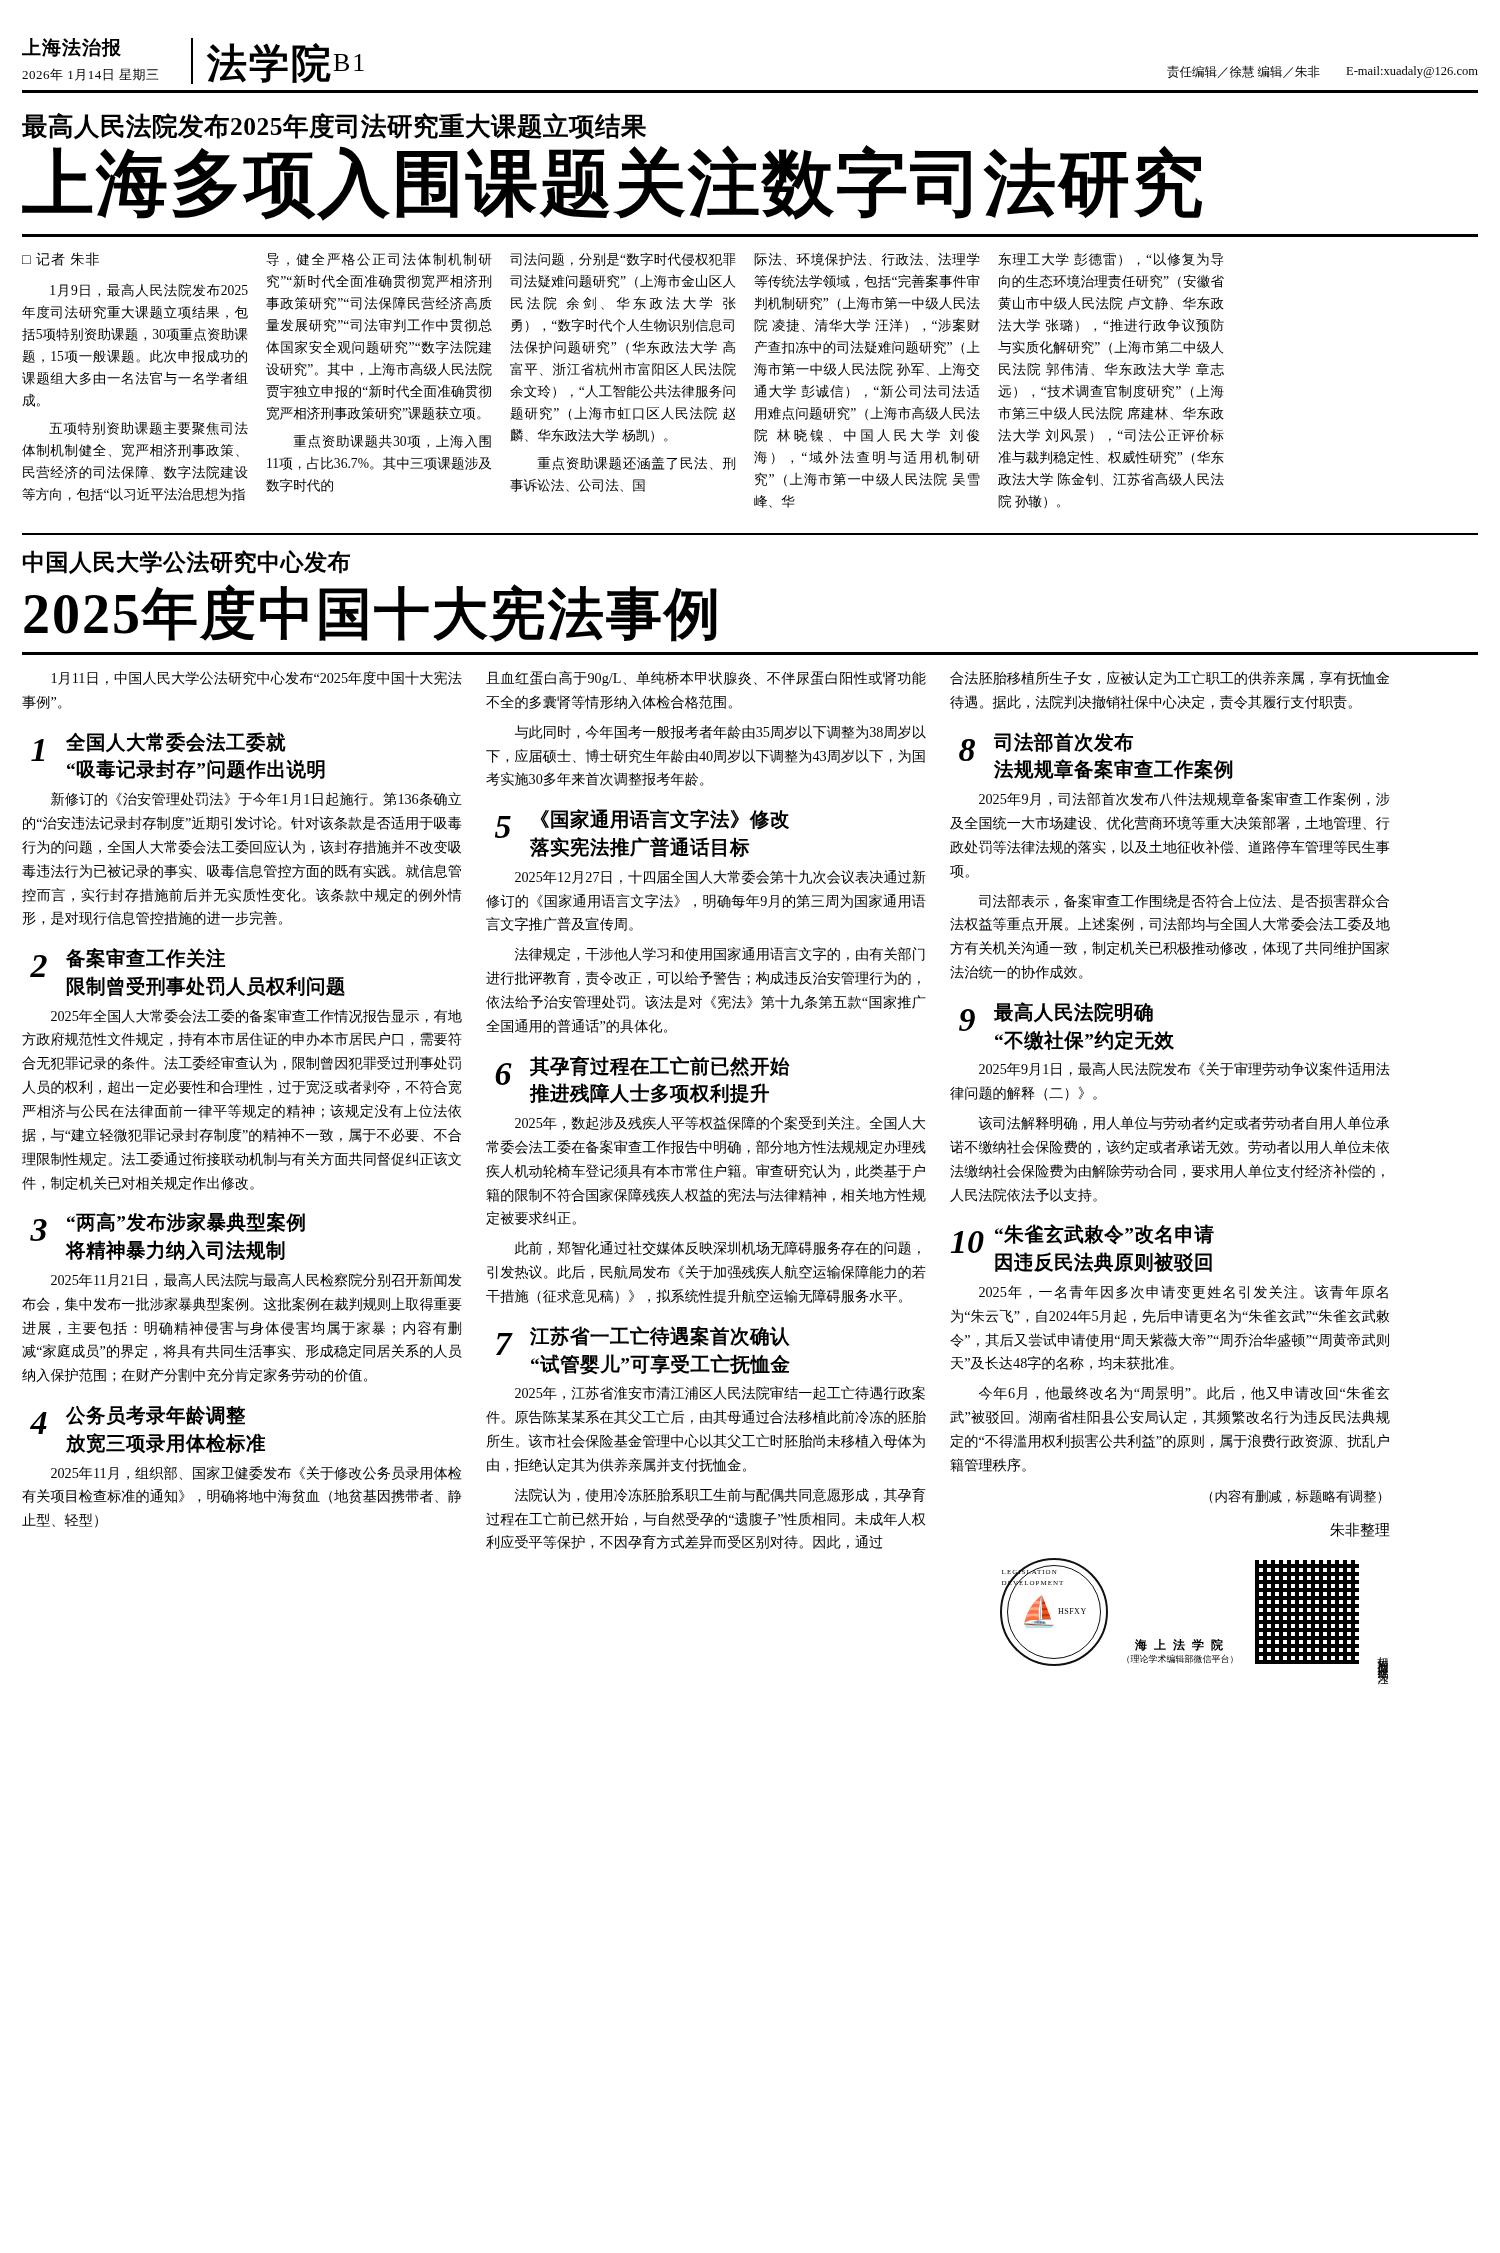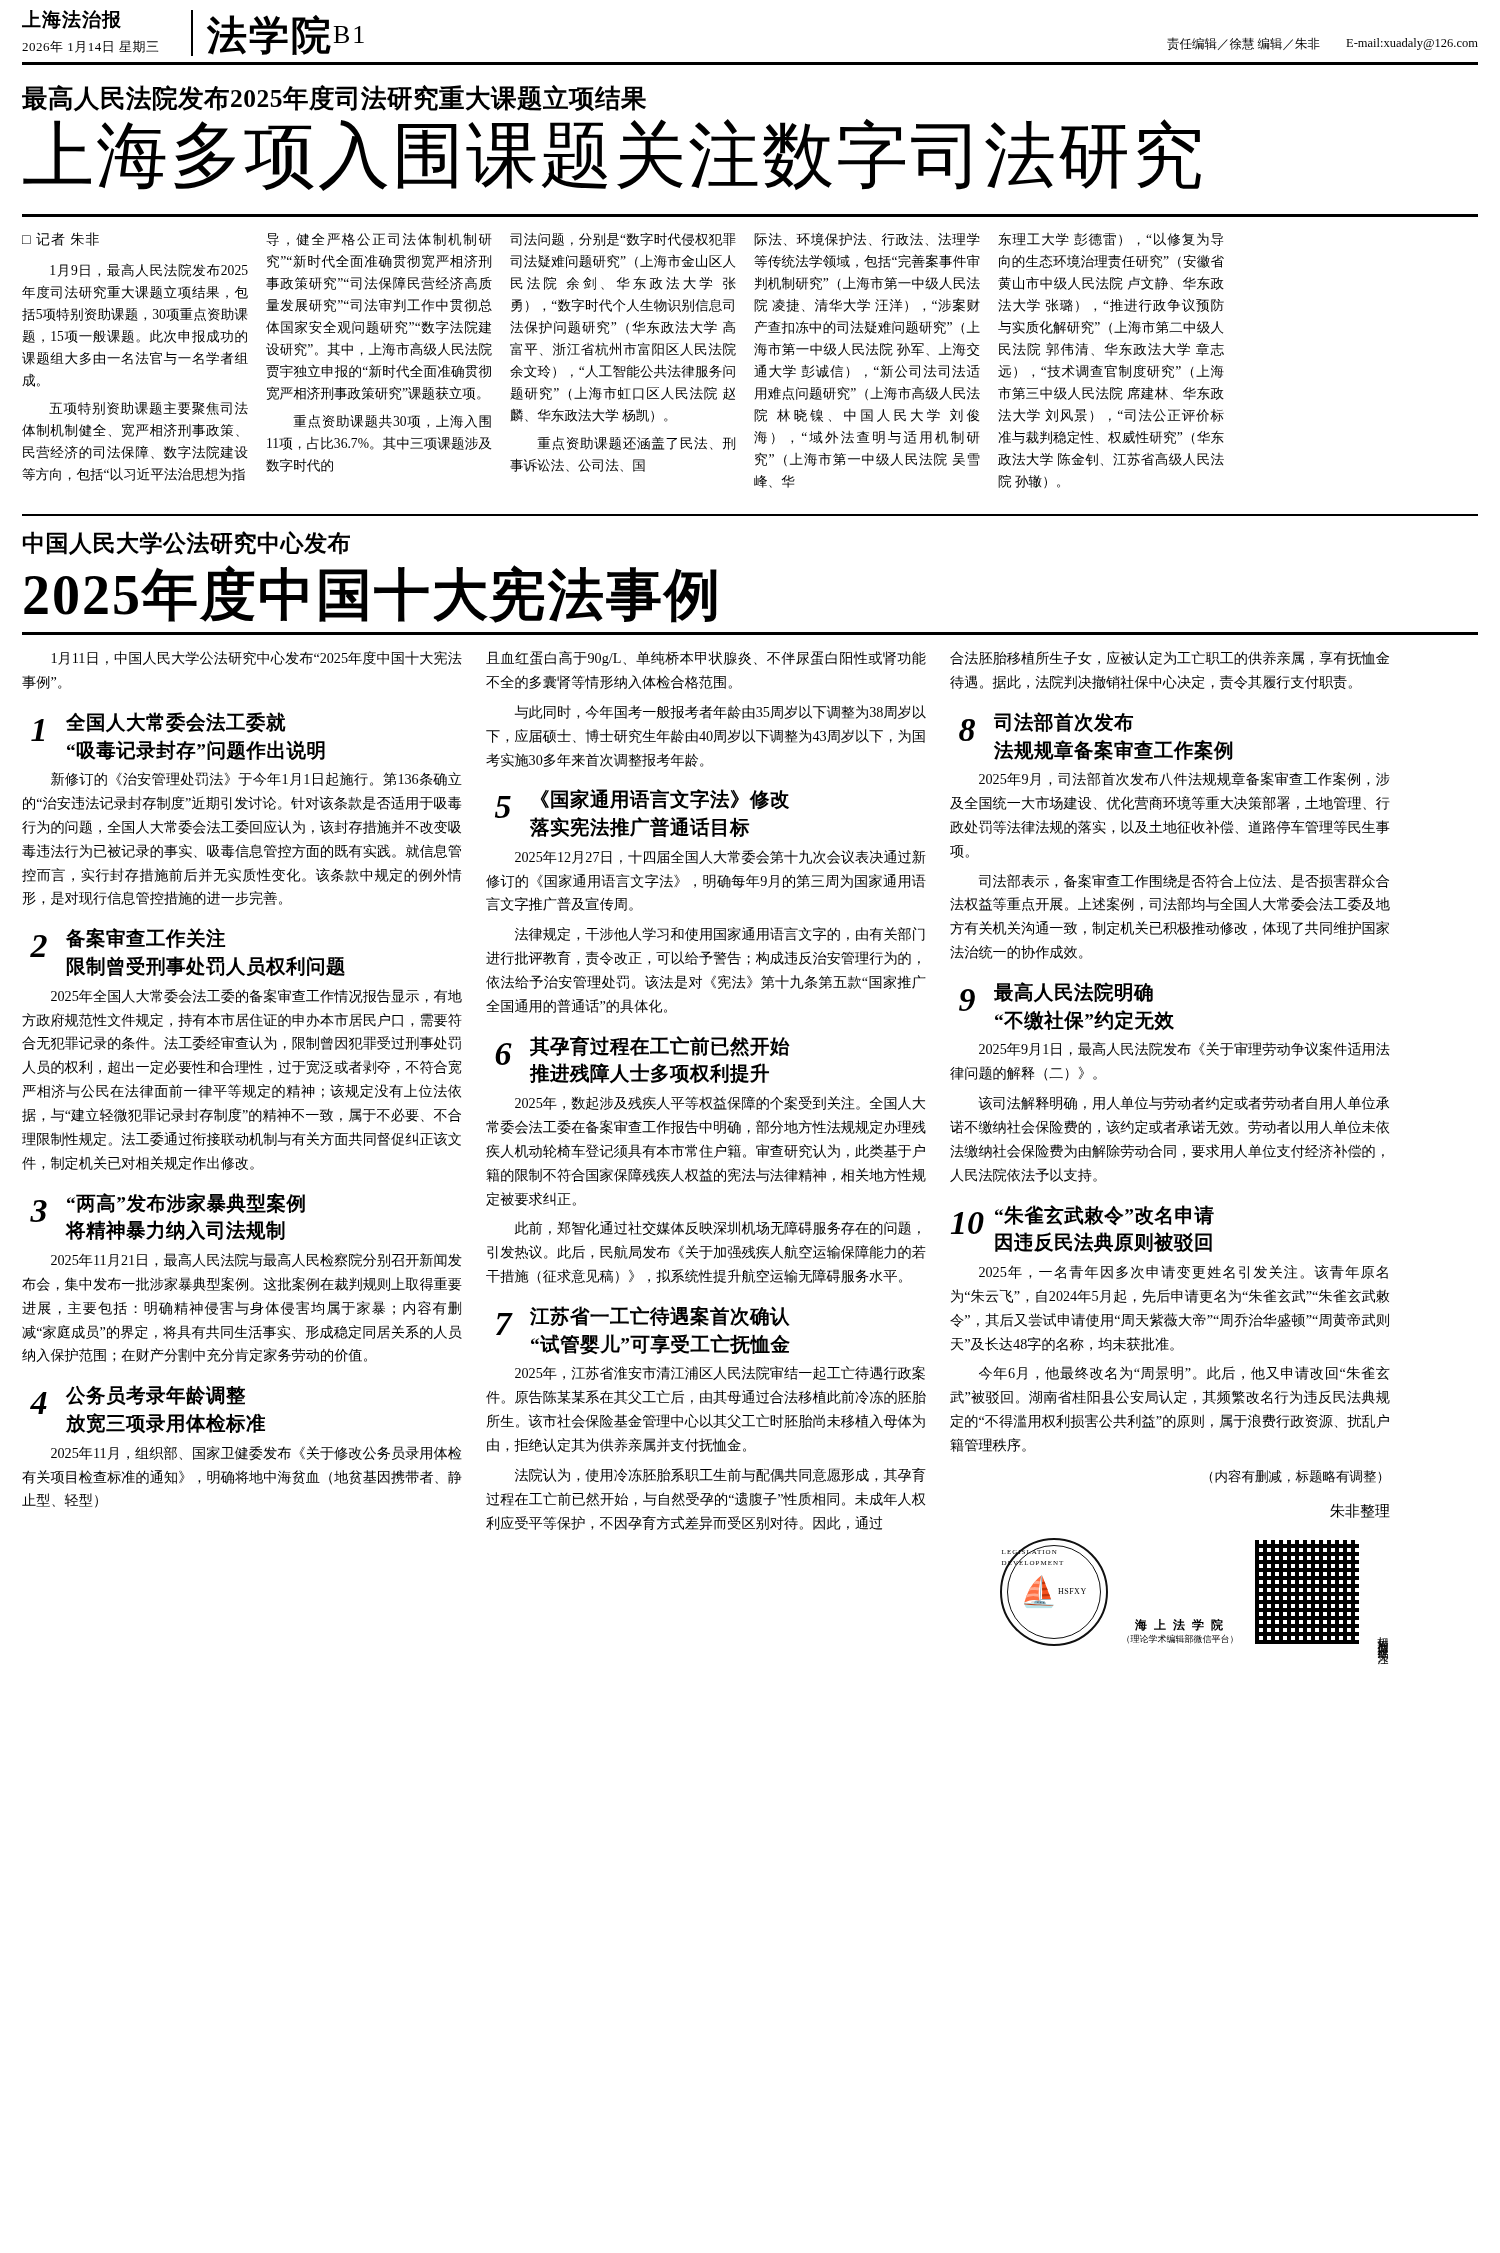--- a/index.html
+++ b/index.html
@@ -2,31 +2,31 @@
 <html><head>
 <meta charset="utf-8">
 <style>
   html,body{margin:0;padding:0;background:#fff;}
   body{width:1500px;height:2253px;font-family:"Liberation Serif",serif;color:#000;}
   .page{width:1500px;height:2253px;position:relative;padding:0;box-sizing:border-box;}
   .inner{padding:10px 22px 0 22px;}
 
   
   .masthead{display:flex;align-items:flex-end;border-bottom:3px solid #000;padding-bottom:6px;}
-  .mh-left{width:165px;}
+  .mh-left{width:165px;margin-top:28px;}
   .mh-logo{font-family:"Liberation Serif",serif;font-weight:bold;font-size:19px;letter-spacing:1px;line-height:1.1;}
   .mh-date{font-size:13px;margin-top:7px;letter-spacing:.5px;}
   .mh-bar{width:2px;background:#000;height:46px;margin:0 14px 0 4px;align-self:flex-end;}
   .mh-section{font-weight:bold;font-size:40px;line-height:1;letter-spacing:2px;}
   .mh-page{font-family:"Liberation Serif",serif;font-size:26px;font-weight:normal;vertical-align:6px;text-align:center;}
   .mh-right{margin-left:auto;font-size:12.5px;display:flex;gap:26px;align-self:flex-end;padding-bottom:3px;}
 
   
   .shoulder{font-size:25.5px;font-weight:bold;margin:16px 0 2px 0;letter-spacing:.5px;}
-  .headline1{font-size:72px;font-weight:normal;letter-spacing:2px;line-height:1.06;margin:2px 0 20px 0;white-space:nowrap;}
+  .headline1{font-size:72px;font-weight:bold;letter-spacing:2px;line-height:1.06;margin:2px 0 12px 0;white-space:nowrap;}
   .rule-thick{border-top:3px solid #000;margin:8px 0 0 0;}
 
   
   .art1{display:flex;gap:18px;margin-top:12px;}
   .art1 .col{width:226px;font-size:13.6px;line-height:1.62;text-align:justify;}
   .byline{font-size:14px;margin-bottom:8px;letter-spacing:1px;}
   .p{text-indent:2em;margin:0 0 6px 0;}
   .p.noind{text-indent:0;}
 
   

